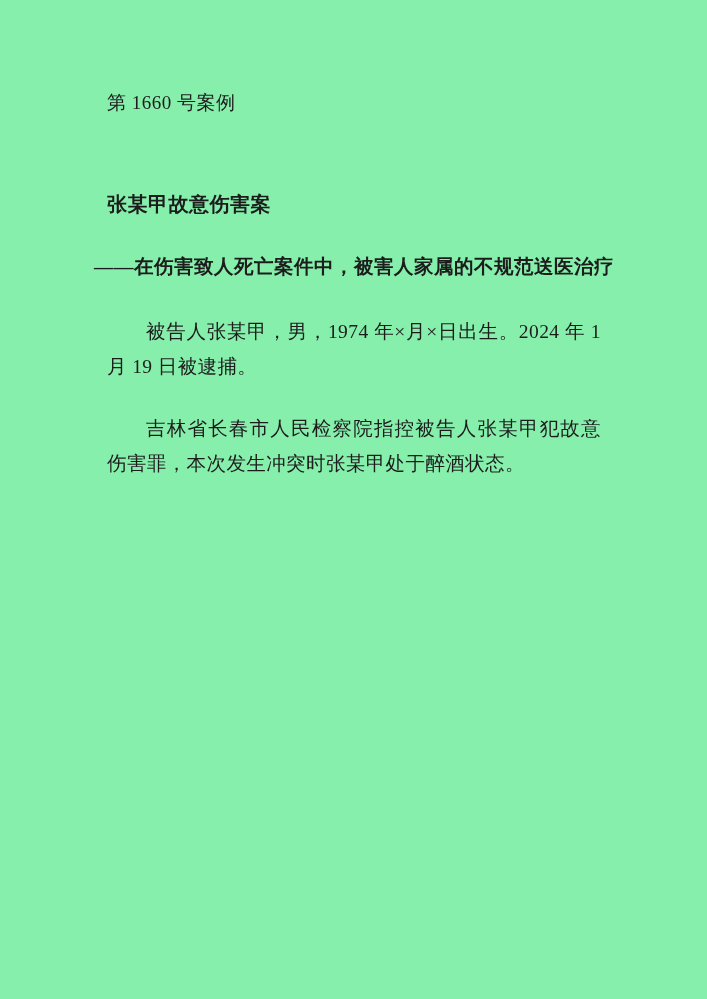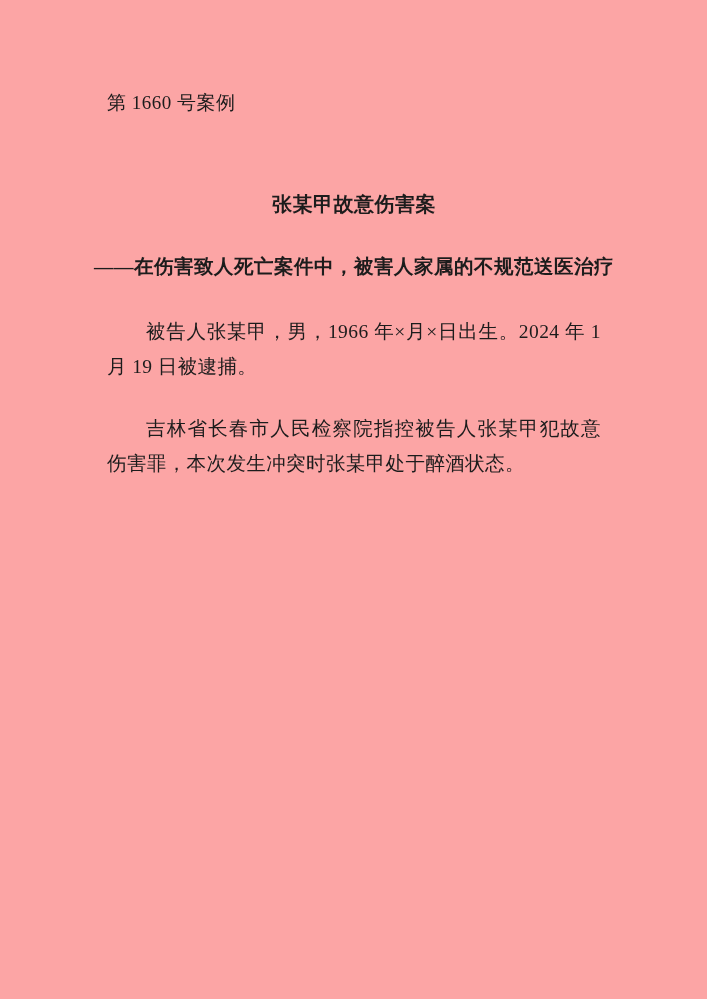--- a/index.html
+++ b/index.html
@@ -4,40 +4,39 @@
 <style>
   html, body {
     margin: 0;
     padding: 0;
     background: #ffffff;
   }
   .page {
     position: relative;
     width: 707px;
     height: 999px;
-    background: #fca5a5;
+    background: #86efac;
     box-sizing: border-box;
     padding: 92px 106px 0 107px;
     overflow: hidden;
     color: #1c1c1c;
     font-family: "Liberation Serif", "DejaVu Serif", serif;
   }
   .case-number {
     font-size: 19px;
     line-height: 22px;
     letter-spacing: 0.5px;
     text-align: left;
   }
   .doc-title {
     margin: 77px 0 0 0;
     font-size: 20px;
     font-weight: bold;
     line-height: 26px;
     letter-spacing: 0.5px;
-    text-align: center;
   }
   .doc-subtitle {
     margin: 30px -14px 0 -14px;
     font-size: 19.5px;
     font-weight: bold;
     line-height: 40px;
     letter-spacing: 0.5px;
     text-align: center;
   }
   .doc-subtitle .subtitle-line {
@@ -68,18 +67,18 @@
 
   <div class="case-number">第 1660 号案例</div>
 
   <h1 class="doc-title">张某甲故意伤害案</h1>
 
   <div class="doc-subtitle">
     <div class="subtitle-line">——在伤害致人死亡案件中，被害人家属的不规范送医治疗</div>
   </div>
 
 
-  <p class="para">被告人张某甲，男，1966 年×月×日出生。2024 年 1 月 19 日被逮捕。</p>
+  <p class="para">被告人张某甲，男，1974 年×月×日出生。2024 年 1 月 19 日被逮捕。</p>
 
   <p class="para">吉林省长春市人民检察院指控被告人张某甲犯故意伤害罪，本次发生冲突时张某甲处于醉酒状态。</p>
 
 
 </div>
 
 </body></html>

